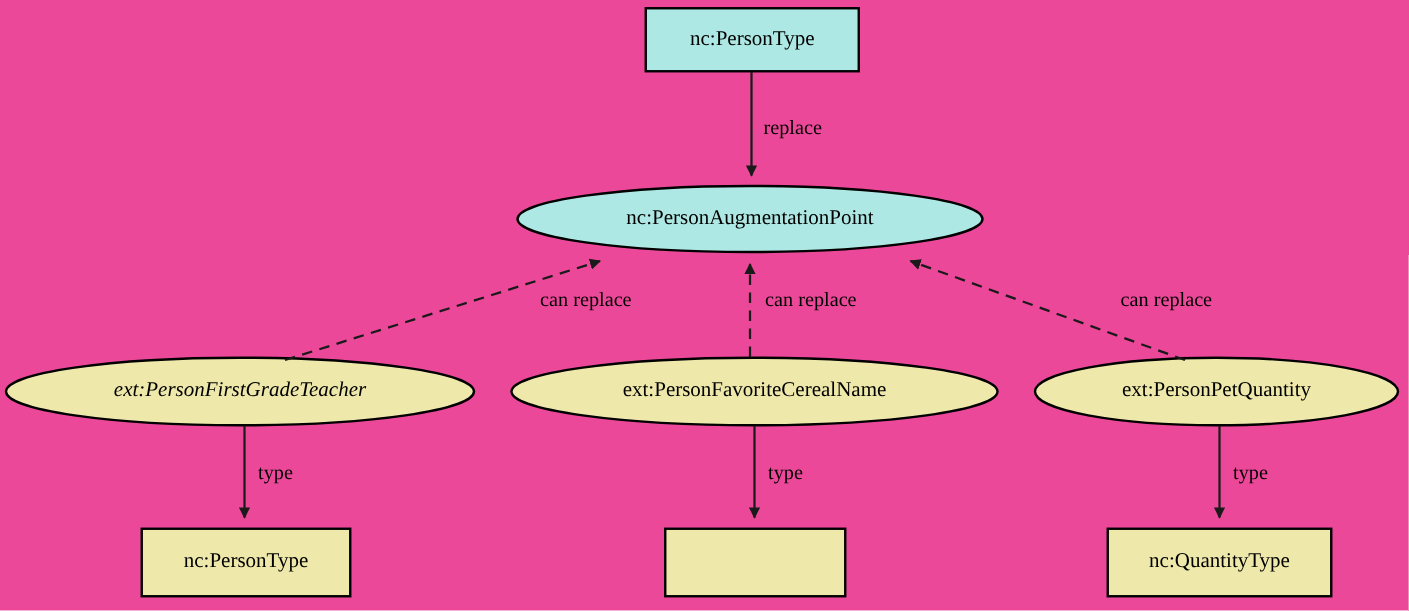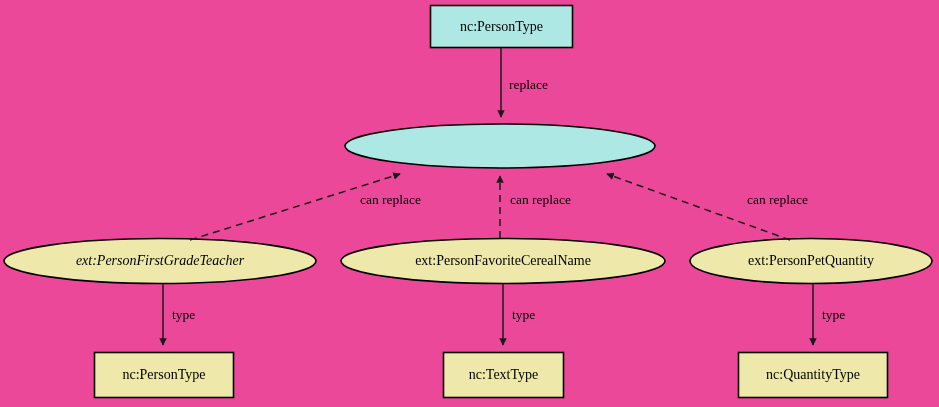--- a/index.html
+++ b/index.html
@@ -61,30 +61,30 @@
 
     <line x1="163" y1="284" x2="163" y2="345" stroke="#1a1a1a" stroke-width="1.5" marker-end="url(#arrow)"></line>
 
     <line x1="503" y1="284" x2="503" y2="345" stroke="#1a1a1a" stroke-width="1.5" marker-end="url(#arrow)"></line>
 
     <line x1="813" y1="284" x2="813" y2="345" stroke="#1a1a1a" stroke-width="1.5" marker-end="url(#arrow)"></line>
   </svg>
 
   <div class="node-label" style="left:430px;top:5px;width:143px;height:43px;">nc:PersonType</div>
 
+  <div class="node-label" style="left:345px;top:124px;width:310px;height:44px;">nc:PersonAugmentationPoint</div>
 
   <div class="node-label" style="left:4px;top:239px;width:312px;height:44px;font-style:italic;">ext:PersonFirstGradeTeacher</div>
 
   <div class="node-label" style="left:690px;top:239px;width:242px;height:44px;">ext:PersonPetQuantity</div>
 
   <div class="node-label" style="left:341px;top:239px;width:324px;height:44px;">ext:PersonFavoriteCerealName</div>
 
   <div class="node-label" style="left:94px;top:352px;width:140px;height:46px;">nc:PersonType</div>
 
-  <div class="node-label" style="left:443px;top:352px;width:121px;height:46px;">nc:TextType</div>
 
   <div class="node-label" style="left:738px;top:352px;width:150px;height:46px;">nc:QuantityType</div>
 
   <div class="edge-label" style="left:509px;top:77px;">replace</div>
 
   <div class="edge-label" style="left:360px;top:192px;">can replace</div>
 
   <div class="edge-label" style="left:510px;top:192px;">can replace</div>
 
   <div class="edge-label" style="left:747px;top:192px;">can replace</div>

